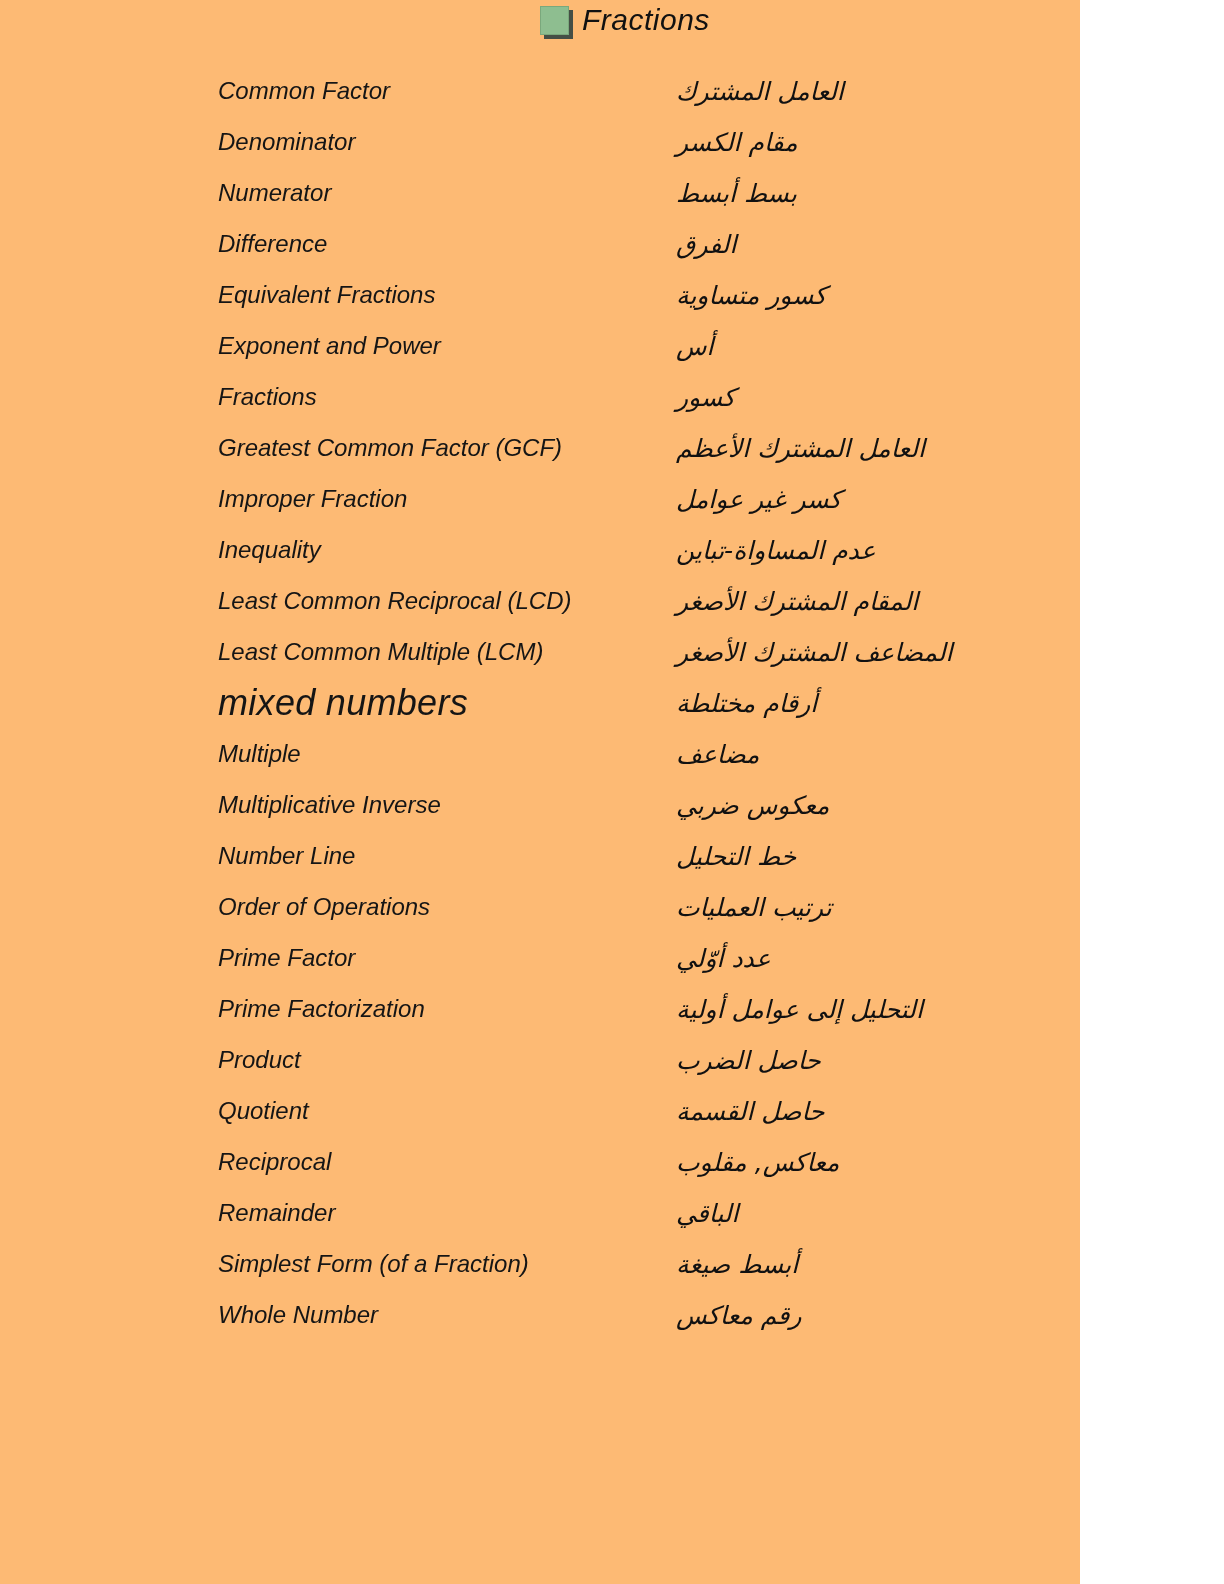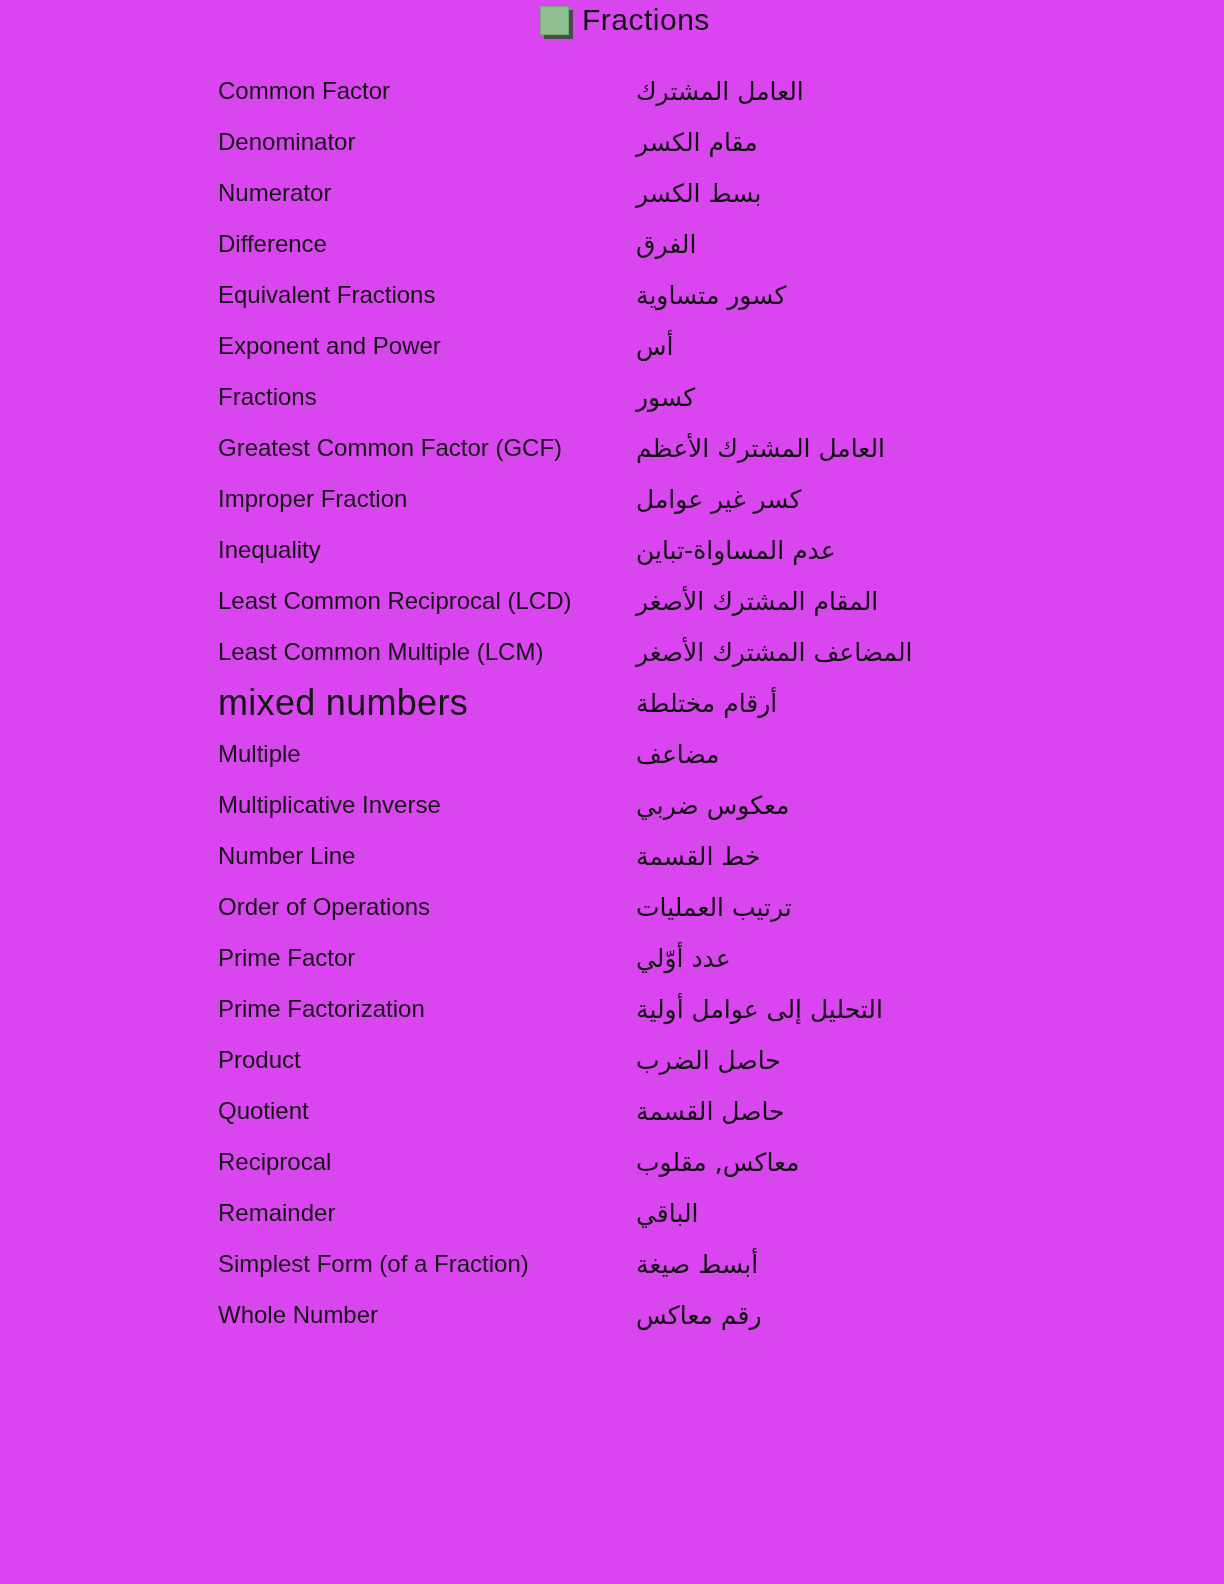--- a/index.html
+++ b/index.html
@@ -1,23 +1,24 @@
 <!DOCTYPE html>
 <html lang="en"><head>
 <meta charset="utf-8">
 <style>
   html, body { margin: 0; padding: 0; background: #ffffff; }
   .page {
     position: relative;
-    width: 1224px;
+    width: 1080px;
     height: 1584px;
-    background: #d946ef;
+    background: #fdba74;
     overflow: hidden;
     font-family: "Liberation Sans", sans-serif;
     color: #151515;
+    font-style: italic;
   }
   .title-row {
     position: absolute;
     top: 3px;
     left: 540px;
     display: flex;
     align-items: center;
     gap: 13px;
   }
   .green-square {
@@ -54,21 +55,21 @@
     font-size: 24px;
     color: #151515;
     white-space: nowrap;
   }
   .row.alt .en {
     font-size: 36px;
     letter-spacing: 0.3px;
   }
   .ar {
     position: absolute;
-    left: 636px;
+    left: 676px;
     top: 50%;
     transform: translateY(-50%);
     font-size: 25px;
     color: #111111;
     font-family: "DejaVu Sans", sans-serif;
     white-space: nowrap;
     unicode-bidi: isolate;
   }
 </style>
 </head>
@@ -83,21 +84,21 @@
       <div class="row">
         <span class="en">Common Factor</span>
         <span class="ar" dir="rtl">العامل المشترك</span>
       </div>
       <div class="row">
         <span class="en">Denominator</span>
         <span class="ar" dir="rtl">مقام الكسر</span>
       </div>
       <div class="row">
         <span class="en">Numerator</span>
-        <span class="ar" dir="rtl">بسط الكسر</span>
+        <span class="ar" dir="rtl">بسط أبسط</span>
       </div>
       <div class="row">
         <span class="en">Difference</span>
         <span class="ar" dir="rtl">الفرق</span>
       </div>
       <div class="row">
         <span class="en">Equivalent Fractions</span>
         <span class="ar" dir="rtl">كسور متساوية</span>
       </div>
       <div class="row">
@@ -135,21 +136,21 @@
       <div class="row">
         <span class="en">Multiple</span>
         <span class="ar" dir="rtl">مضاعف</span>
       </div>
       <div class="row">
         <span class="en">Multiplicative Inverse</span>
         <span class="ar" dir="rtl">معكوس ضربي</span>
       </div>
       <div class="row">
         <span class="en">Number Line</span>
-        <span class="ar" dir="rtl">خط القسمة</span>
+        <span class="ar" dir="rtl">خط التحليل</span>
       </div>
       <div class="row">
         <span class="en">Order of Operations</span>
         <span class="ar" dir="rtl">ترتيب العمليات</span>
       </div>
       <div class="row">
         <span class="en">Prime Factor</span>
         <span class="ar" dir="rtl">عدد أوّلي</span>
       </div>
       <div class="row">

